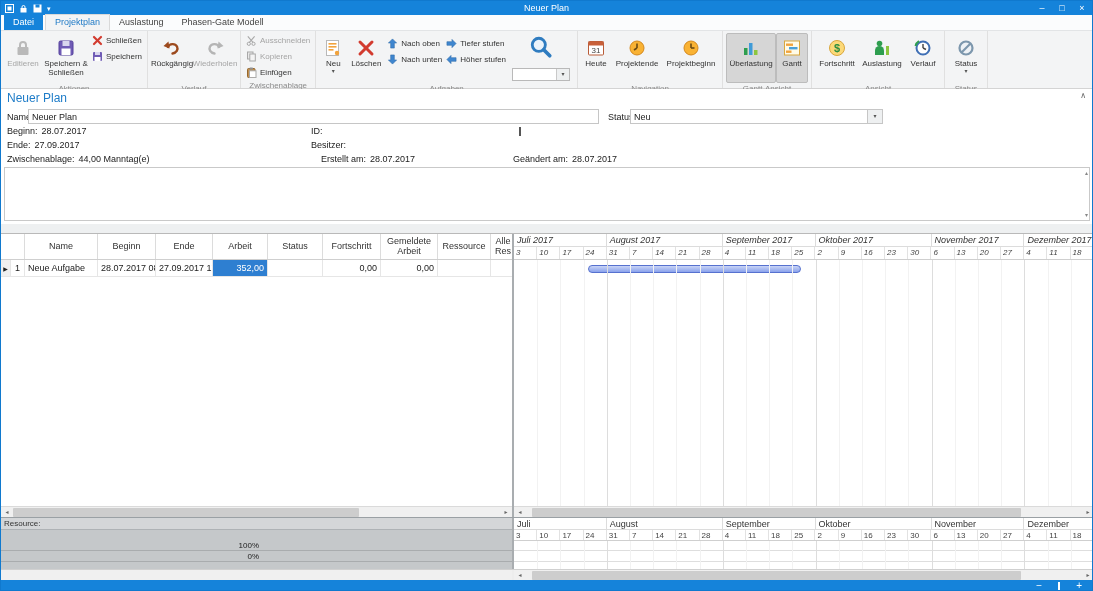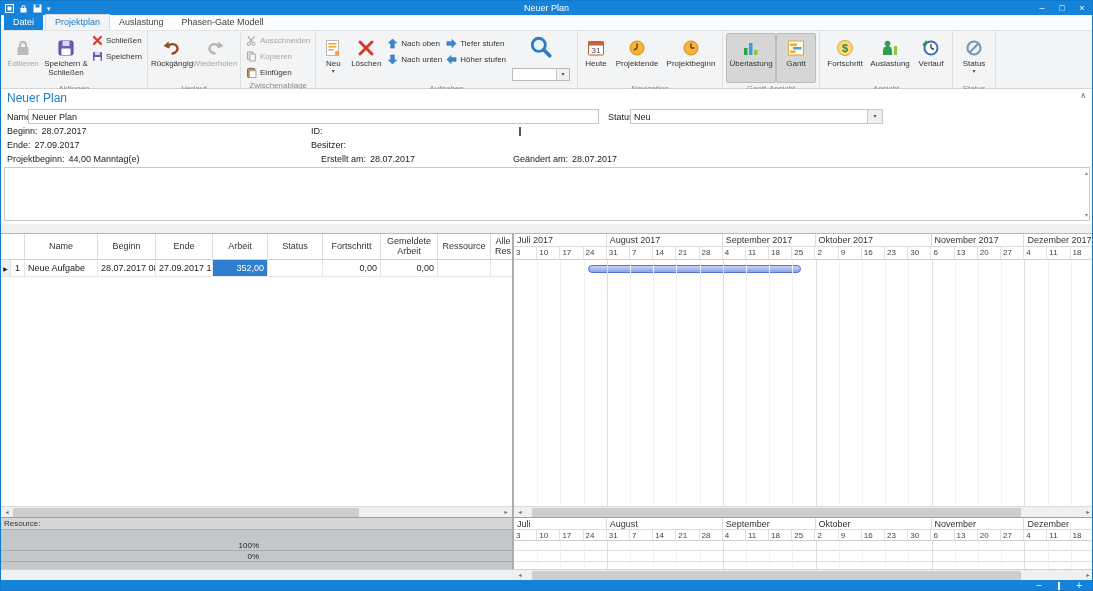--- a/index.html
+++ b/index.html
@@ -44,21 +44,21 @@
 .fcombo .cb{width:15px;height:13px;border-left:1px solid #c6c6c6;background:#eef0f1;text-align:center;font-size:6px;line-height:13px;color:#555;}
 .idcaret{position:absolute;left:518px;top:38px;width:2px;height:9px;background:#555;}
 .ftext{position:absolute;left:3px;top:78px;width:1086px;height:54px;border:1px solid #c9c9c9;background:#fff;}
 .ftext .mup,.ftext .mdn{position:absolute;right:1px;font-size:6px;color:#888;line-height:1;}
 .ftext .mup{top:2px;}.ftext .mdn{bottom:2px;}
 .spacer{position:absolute;top:223px;left:0;width:1093px;height:9px;background:#eef0f1;}
 
 .mainarea{position:absolute;top:232px;left:0;width:1093px;height:284px;border-top:1px solid #b9b9b9;background:#fff;}
 .gridpane{position:absolute;left:0;top:0;width:511px;height:284px;overflow:hidden;background:#fff;}
 .vsplit{position:absolute;left:511px;top:0;width:2px;height:284px;background:#a9adb0;}
-.ganttpane{position:absolute;left:513px;top:0;width:580px;height:284px;overflow:hidden;background:#fff;}
+.ganttpane{position:absolute;left:513px;top:0;width:580px;height:284px;overflow:hidden;background:#fff;font-style:italic;}
 .thead{display:flex;height:26px;border-bottom:1px solid #cfcfcf;background:#fff;}
 .th{border-right:1px solid #dcdcdc;display:flex;align-items:center;justify-content:center;text-align:center;font-size:9px;color:#333;line-height:1.05;padding:0 1px;flex-shrink:0;}
 .tr{display:flex;height:17px;border-bottom:1px solid #e6e6e6;background:#fff;}
 .td{border-right:1px solid #e6e6e6;font-size:9px;display:flex;align-items:center;padding:0 3px;white-space:nowrap;overflow:hidden;flex-shrink:0;}
 .td.r{justify-content:flex-end;}
 .td.sel{background:#2e7fd1;color:#fff;}
 .td.marker{justify-content:center;padding:0;font-size:6px;color:#222;background:#f0f0f0;}
 .td.num{justify-content:center;padding:0;}
 .gmonths{display:flex;height:13px;border-bottom:1px solid #dcdcdc;background:#fff;}
 .gm{border-right:1px solid #dcdcdc;font-size:9px;color:#333;padding-left:3px;white-space:nowrap;overflow:hidden;line-height:12px;flex-shrink:0;}
@@ -359,21 +359,21 @@
         <div class="rb-lg pressed" style="width:50px">
           <span class="ric">
               <svg width="20" height="20">
                 <rect x="3" y="10" width="3.5" height="7" fill="#2e9e4f"></rect>
                 <rect x="8" y="5" width="3.5" height="12" fill="#3f9bd8"></rect>
                 <rect x="13" y="12" width="3.5" height="5" fill="#8dc63f"></rect>
               </svg>
             </span>
           <span>Überlastung</span>
         </div>
-        <div class="rb-lg pressed" style="width:40px">
+        <div class="rb-lg pressed" style="width:32px">
           <span class="ric">
               <svg width="20" height="20">
                 <rect x="2.5" y="3" width="15" height="14" fill="#fffbe8" stroke="#d9a73e"></rect>
                 <rect x="4" y="5.5" width="7" height="2.4" fill="#f2a33c"></rect>
                 <rect x="7" y="9" width="8.5" height="2.4" fill="#4aa0d8"></rect>
                 <rect x="4" y="12.5" width="5.5" height="2.4" fill="#f2a33c"></rect>
               </svg>
             </span>
           <span>Gantt</span>
         </div>
@@ -462,21 +462,21 @@
 
     <div class="fgroup" style="left:6px;top:51px">
       <span class="flabel">Ende:</span>
       <span>27.09.2017</span>
     </div>
     <div class="fgroup" style="left:310px;top:51px">
       <span class="flabel">Besitzer:</span>
     </div>
 
     <div class="fgroup" style="left:6px;top:65px">
-      <span class="flabel">Projektbeginn:</span>
+      <span class="flabel">Zwischenablage:</span>
       <span>44,00 Manntag(e)</span>
     </div>
     <div class="fgroup" style="left:320px;top:65px">
       <span class="flabel">Erstellt am:</span>
       <span>28.07.2017</span>
     </div>
     <div class="fgroup" style="left:512px;top:65px">
       <span class="flabel">Geändert am:</span>
       <span>28.07.2017</span>
     </div>

